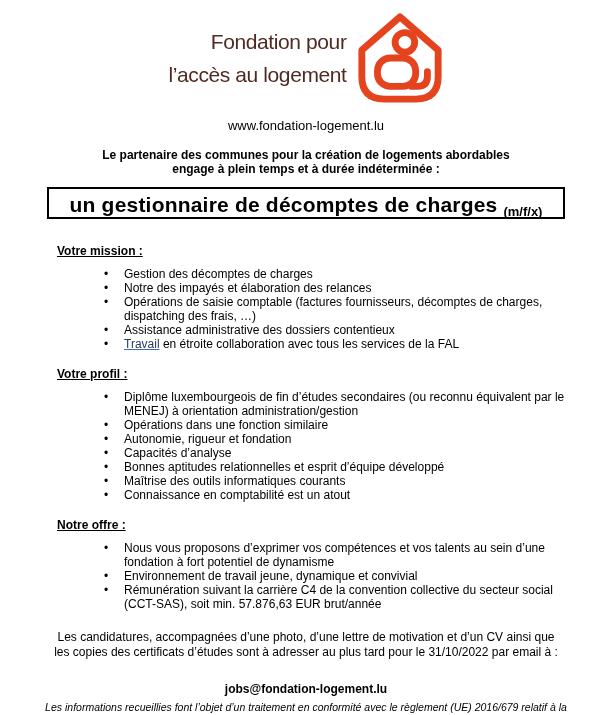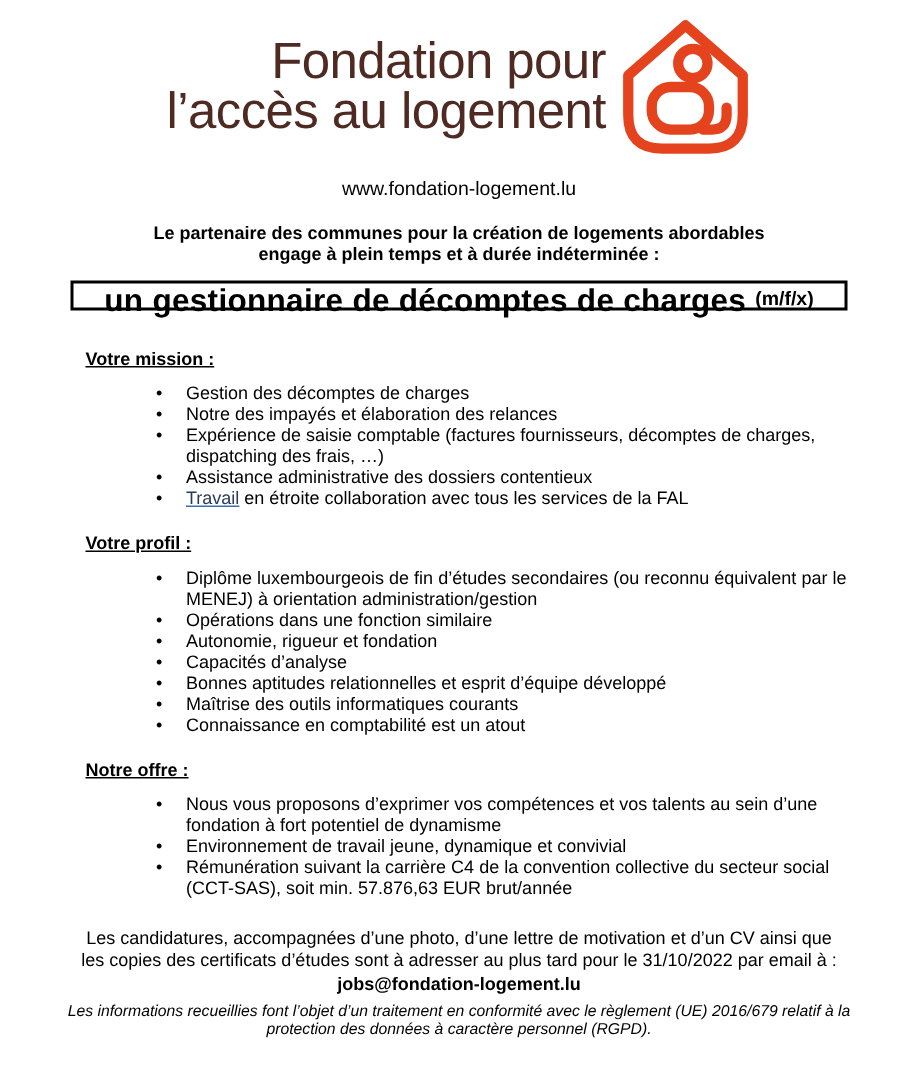--- a/index.html
+++ b/index.html
@@ -13,35 +13,35 @@
     font-family:"Liberation Sans",sans-serif;
     color:#000;
   }
   
   .logo-row{
     height:95px;
     display:flex;align-items:center;justify-content:center;gap:9px;
   }
   .logo-text{
     text-align:right;
-    font-size:34px;line-height:33px;
+    font-size:21px;line-height:33px;
     letter-spacing:-0.4px;
     color:#4F2A22;
   }
   .logo-icon{display:block;}
   
   .website{margin-top:13px;text-align:center;font-size:13px;}
   .intro{margin-top:15px;text-align:center;font-weight:bold;font-size:12px;line-height:14px;}
   
   .title-box{
-    width:518px;height:20px;box-sizing:border-box;
+    width:518px;height:32px;box-sizing:border-box;
     margin:11px auto 0;
     border:2px solid #000;
     text-align:center;
-    display:flex;align-items:flex-start;justify-content:center;
+    display:flex;align-items:flex-end;justify-content:center;
   }
   .title-main{font-size:21px;font-weight:bold;letter-spacing:0.2px;}
   .title-suffix{font-size:13px;font-weight:bold;margin-left:6px;position:relative;top:2px;}
   
   .content{margin:0 36px 0 57px;font-size:12px;}
   .sec-heading{
     margin:16px 0 0;
     font-size:12px;line-height:14px;font-weight:bold;
     text-decoration:underline;
   }
@@ -63,21 +63,21 @@
     text-decoration-color:#3c6db5;
     margin-top:19px;
   }
   
   .closing{margin-top:19px;}
   .apply{
     width:512px;margin:0 auto;
     font-size:12px;line-height:15px;text-align:center;
   }
   .email{
-    margin:1px 0 0;text-align:center;
+    margin:22px 0 0;text-align:center;
     font-size:12px;font-weight:bold;
   }
   .rgpd{
     width:540px;margin:5px auto 0;
     font-size:10.5px;line-height:12px;
     font-style:italic;text-align:center;
   }
   p{margin:0;}
 </style>
 </head>
@@ -109,21 +109,21 @@
     <span class="title-main">un gestionnaire de décomptes de charges</span>
     <span class="title-suffix">(m/f/x)</span>
   </div>
 
   <section class="content">
 
     <h3 class="sec-heading first">Votre mission :</h3>
     <ul class="bullets">
       <li>Gestion des décomptes de charges</li>
       <li>Notre des impayés et élaboration des relances</li>
-      <li>Expérience de saisie comptable (factures fournisseurs, décomptes de charges, dispatching des frais, …)</li>
+      <li>Opérations de saisie comptable (factures fournisseurs, décomptes de charges, dispatching des frais, …)</li>
       <li>Assistance administrative des dossiers contentieux</li>
       <li><span class="ins-word">Travail</span><span> en étroite collaboration avec tous les services de la FAL</span></li>
     </ul>
 
     <h3 class="sec-heading">Votre profil :</h3>
     <ul class="bullets">
       <li>Diplôme luxembourgeois de fin d’études secondaires (ou reconnu équivalent par le MENEJ) à orientation administration/gestion</li>
       <li>Opérations dans une fonction similaire</li>
       <li>Autonomie, rigueur et fondation</li>
       <li>Capacités d’analyse</li>

